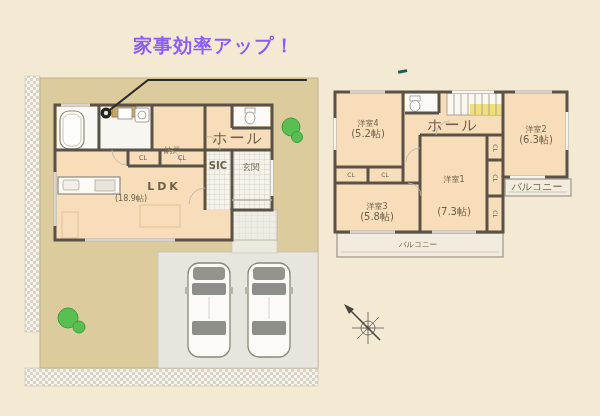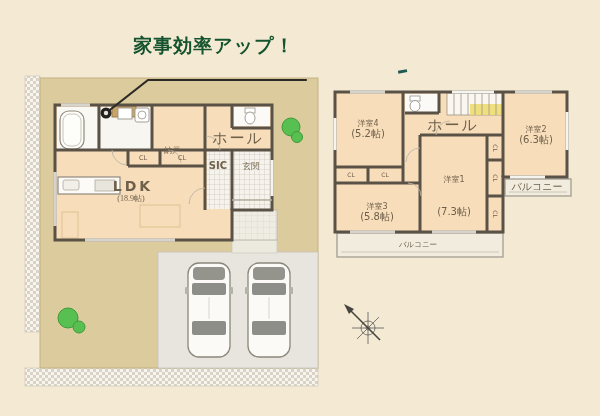--- a/index.html
+++ b/index.html
@@ -10,28 +10,28 @@
   }
   #plan-svg{position:absolute;left:0;top:0;}
   .lbl{
     position:absolute;transform:translate(-50%,-50%);
     color:#6e604b;white-space:nowrap;line-height:1;
     font-family:"DejaVu Sans",sans-serif;text-align:center;
   }
   .lbl.rot90{transform:translate(-50%,-50%) rotate(90deg);}
   .callout-line{
     position:absolute;transform:translateX(-50%);
-    color:#14532d;font-size:19px;font-weight:600;letter-spacing:1px;
+    color:#8b5cf6;font-size:19px;font-weight:600;letter-spacing:1px;
     white-space:nowrap;font-family:Liberation Sans, sans-serif;
   }
   .f6{font-size:6px;}  .f65{font-size:6.5px;}
   .f7{font-size:10px;}  .f75{font-size:7.5px;}
   .f8{font-size:8px;}  .f85{font-size:8.5px;}
   .f9{font-size:15px;letter-spacing:2px;}
-  .f11{font-size:14px;letter-spacing:3px;font-weight:600;}
+  .f11{font-size:11px;letter-spacing:3px;font-weight:600;margin-left:31px;}
 </style>
 </head>
 <body>
 
 <div id="stage">
 
   <svg id="plan-svg" width="600" height="416" viewBox="0 0 600 416">
     <defs>
       <pattern id="hatch" width="6" height="6" patternUnits="userSpaceOnUse">
         <rect width="6" height="6" fill="#f7f5ee"></rect>
@@ -247,23 +247,23 @@
     </g>
   </svg>
 
   <span class="callout-line" style="left:214px;top:33px;">家事効率アップ！</span>
 
   <span class="lbl f8" style="left:172px;top:135px;margin-top:16px;">納戸</span>
   <span class="lbl f65" style="left:143px;top:158px;">CL</span>
   <span class="lbl f65" style="left:182px;top:158px;">CL</span>
   <span class="lbl f9" style="left:238px;top:138px;">ホール</span>
   <span class="lbl f7" style="left:218px;top:166px;font-weight:bold;">SIC</span>
-  <span class="lbl f85" style="left:251px;top:167px;font-family:Liberation Mono, monospace;">玄関</span>
+  <span class="lbl f85" style="left:251px;top:167px;">玄関</span>
   <span class="lbl f11" style="left:133px;top:186px;">LDK</span>
-  <span class="lbl f8" style="left:131px;top:199px;font-family:Liberation Serif, serif;">(18.9帖)</span>
+  <span class="lbl f8" style="left:131px;top:199px;">(18.9帖)</span>
 
   <span class="lbl f8" style="left:368px;top:124px;">洋室4</span>
   <span class="lbl f7" style="left:368px;top:134px;">(5.2帖)</span>
   <span class="lbl f9" style="left:453px;top:125px;">ホール</span>
   <span class="lbl f8" style="left:536px;top:130px;">洋室2</span>
   <span class="lbl f7" style="left:536px;top:140px;">(6.3帖)</span>
   <span class="lbl f8" style="left:454px;top:180px;">洋室1</span>
   <span class="lbl f7" style="left:454px;top:190px;margin-top:22px;">(7.3帖)</span>
   <span class="lbl f8" style="left:377px;top:207px;">洋室3</span>
   <span class="lbl f7" style="left:377px;top:217px;">(5.8帖)</span>

